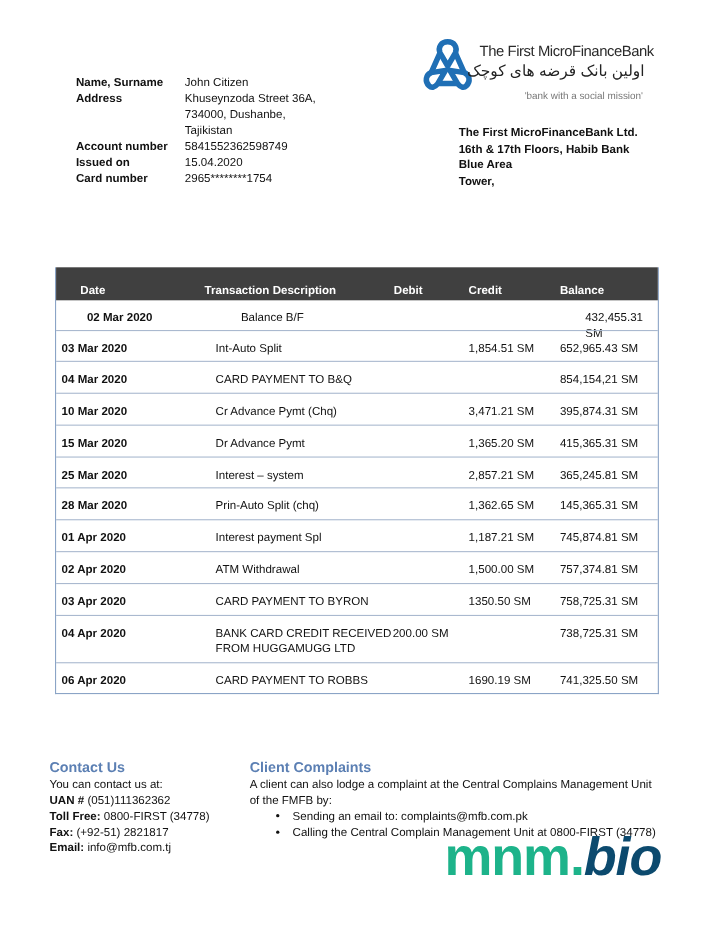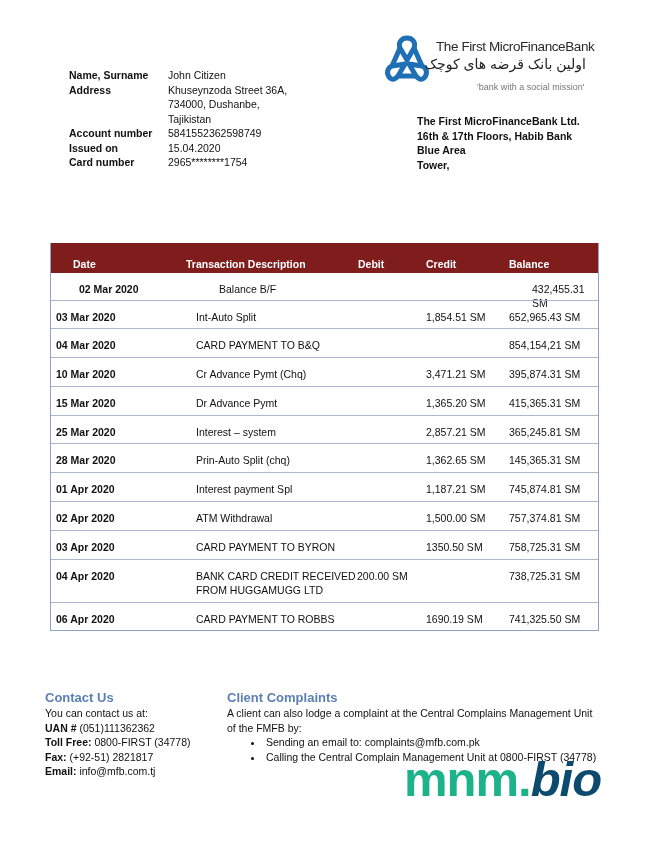--- a/index.html
+++ b/index.html
@@ -21,21 +21,21 @@
   .logo .emblem { position: absolute; left: 0; top: 2px; width: 46px; height: 50px; }
   .logo .name { position: absolute; left: 52px; top: 7px; font-size: 13.5px; letter-spacing: -0.4px; color: #2a2a2a; white-space: nowrap; }
   .logo .urdu { position: absolute; left: 52px; top: 24px; font-size: 14px; color: #222; direction: rtl; width: 150px; text-align: left; white-space: nowrap; }
   .logo .tag { position: absolute; left: 93px; top: 50px; font-size: 9px; color: #777; white-space: nowrap; }
 
   
   .bank { left: 417px; top: 114px; font-size: 10.5px; line-height: 14.5px; font-weight: bold; width: 180px; }
 
   
   .tbl { left: 50px; top: 243px; width: 547px; border: 1px solid #8ba4c6; border-top: none; }
-  .thead { background: #7f1d1d; height: 30px; position: relative; color: #fff; font-weight: bold; font-size: 10.5px; }
+  .thead { background: #404040; height: 30px; position: relative; color: #fff; font-weight: bold; font-size: 10.5px; }
   .thead span { position: absolute; top: 15px; }
   .trow { position: relative; border-top: 1px solid #aab9cf; font-size: 10.5px; }
   .trow:first-of-type { border-top: none; }
   .trow span { position: absolute; top: 9px; line-height: 14px; }
   .c-date { left: 5px; font-weight: bold; }
   .c-desc { left: 135px; width: 165px; padding-left: 10px; }
   .c-debit { left: 306px; }
   .c-credit { left: 375px; }
   .c-bal { left: 458px; }
   .h-date { left: 22px; }

